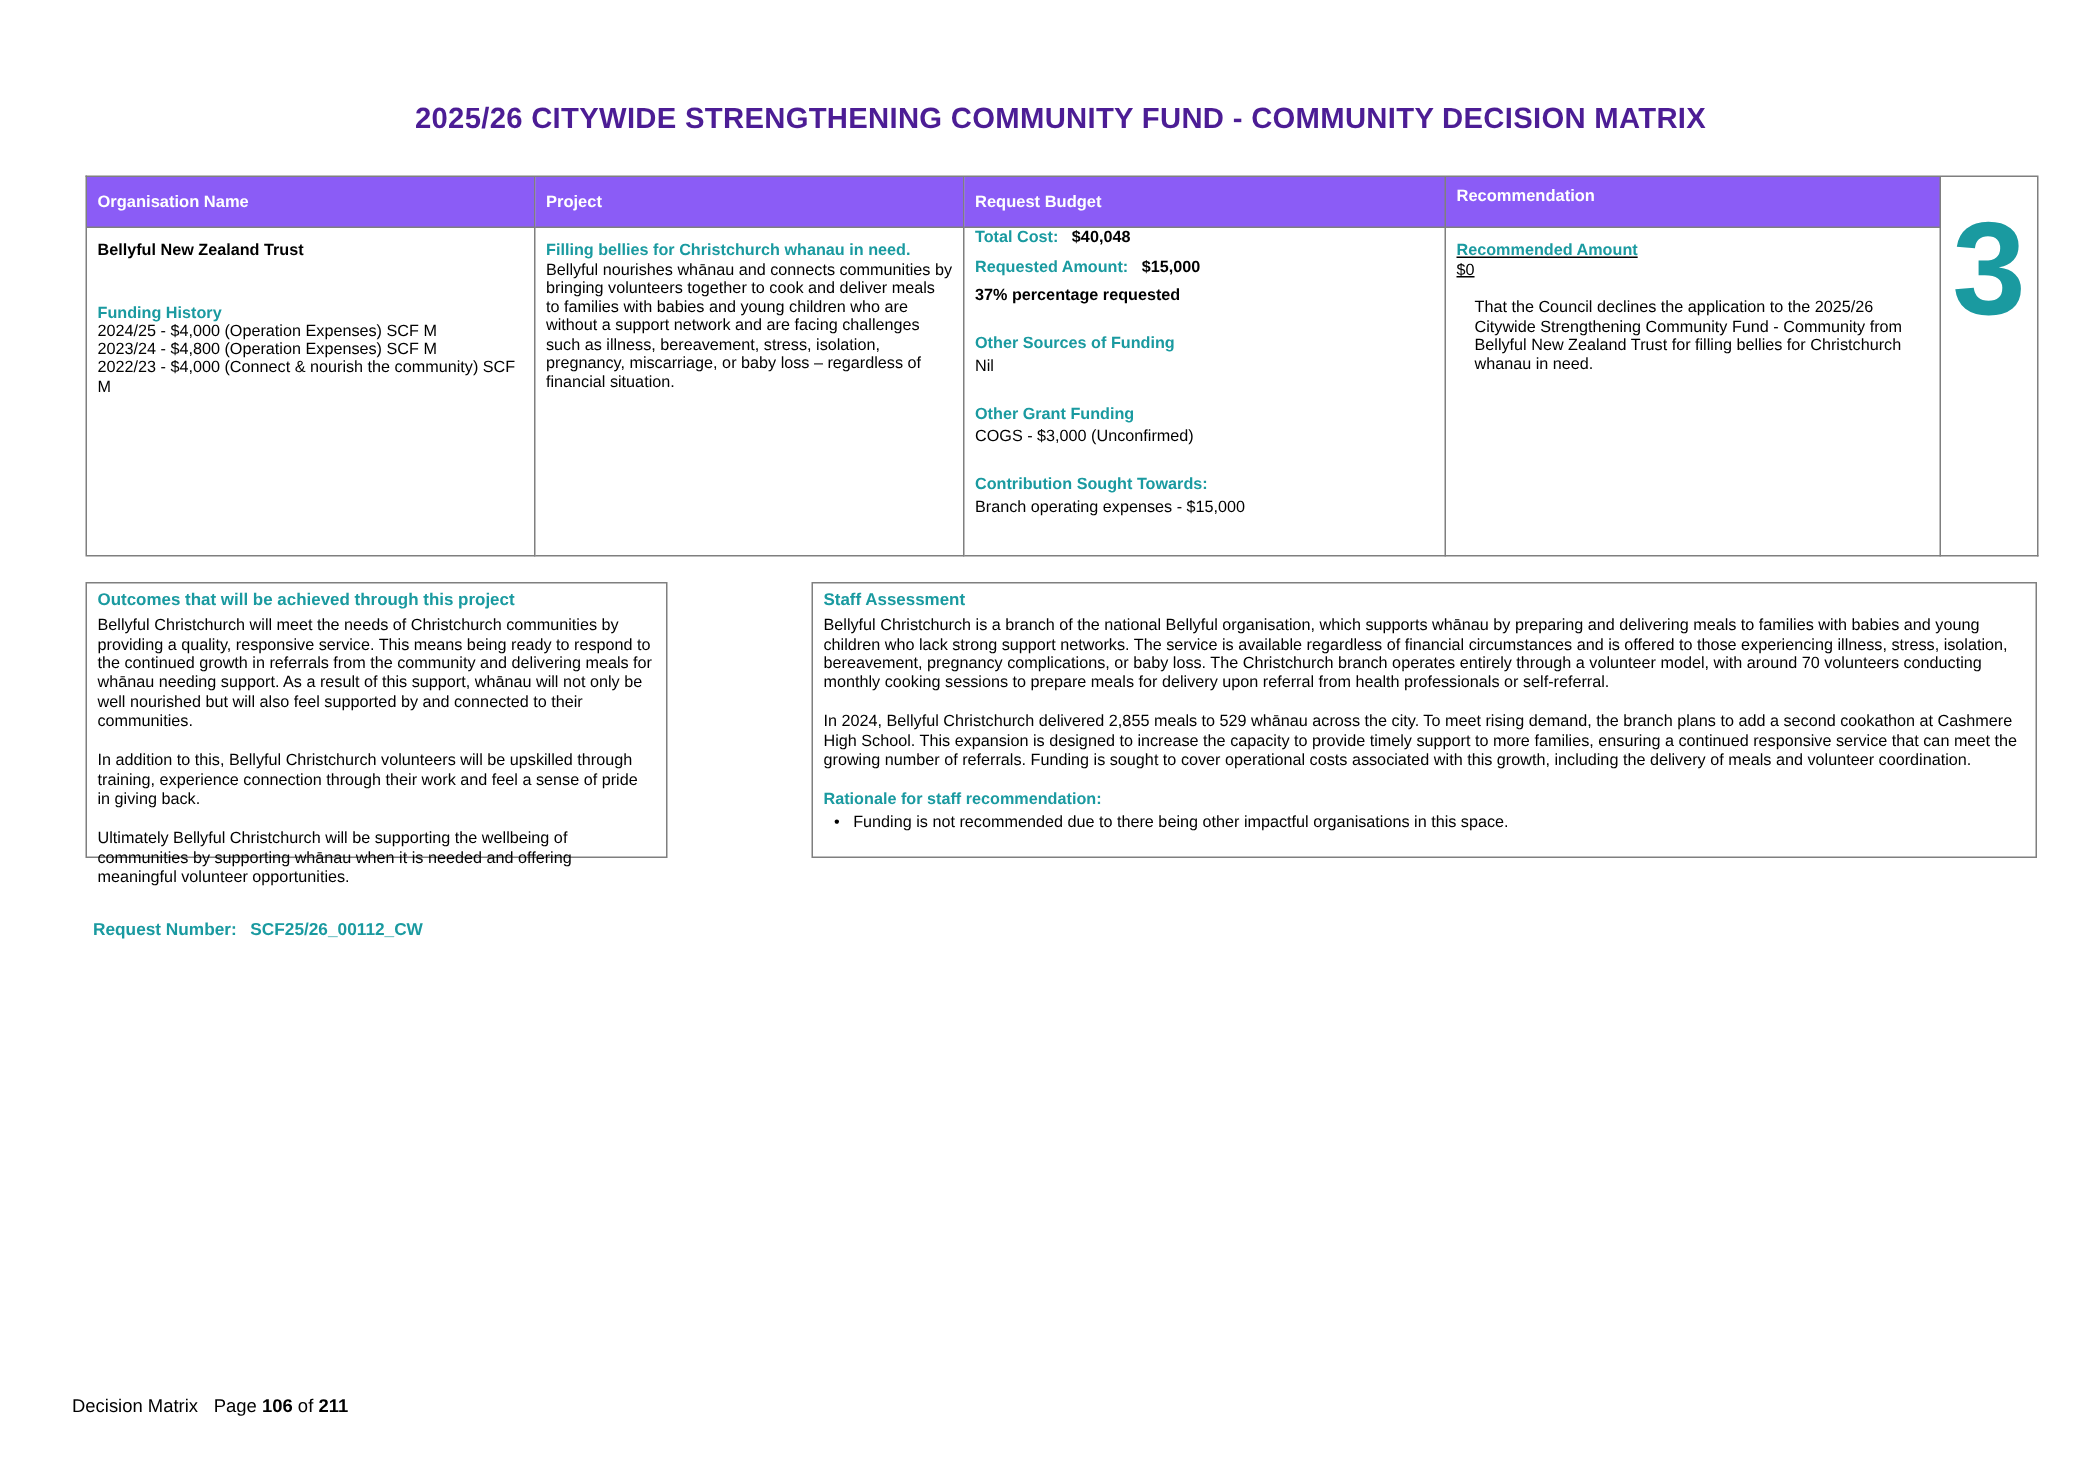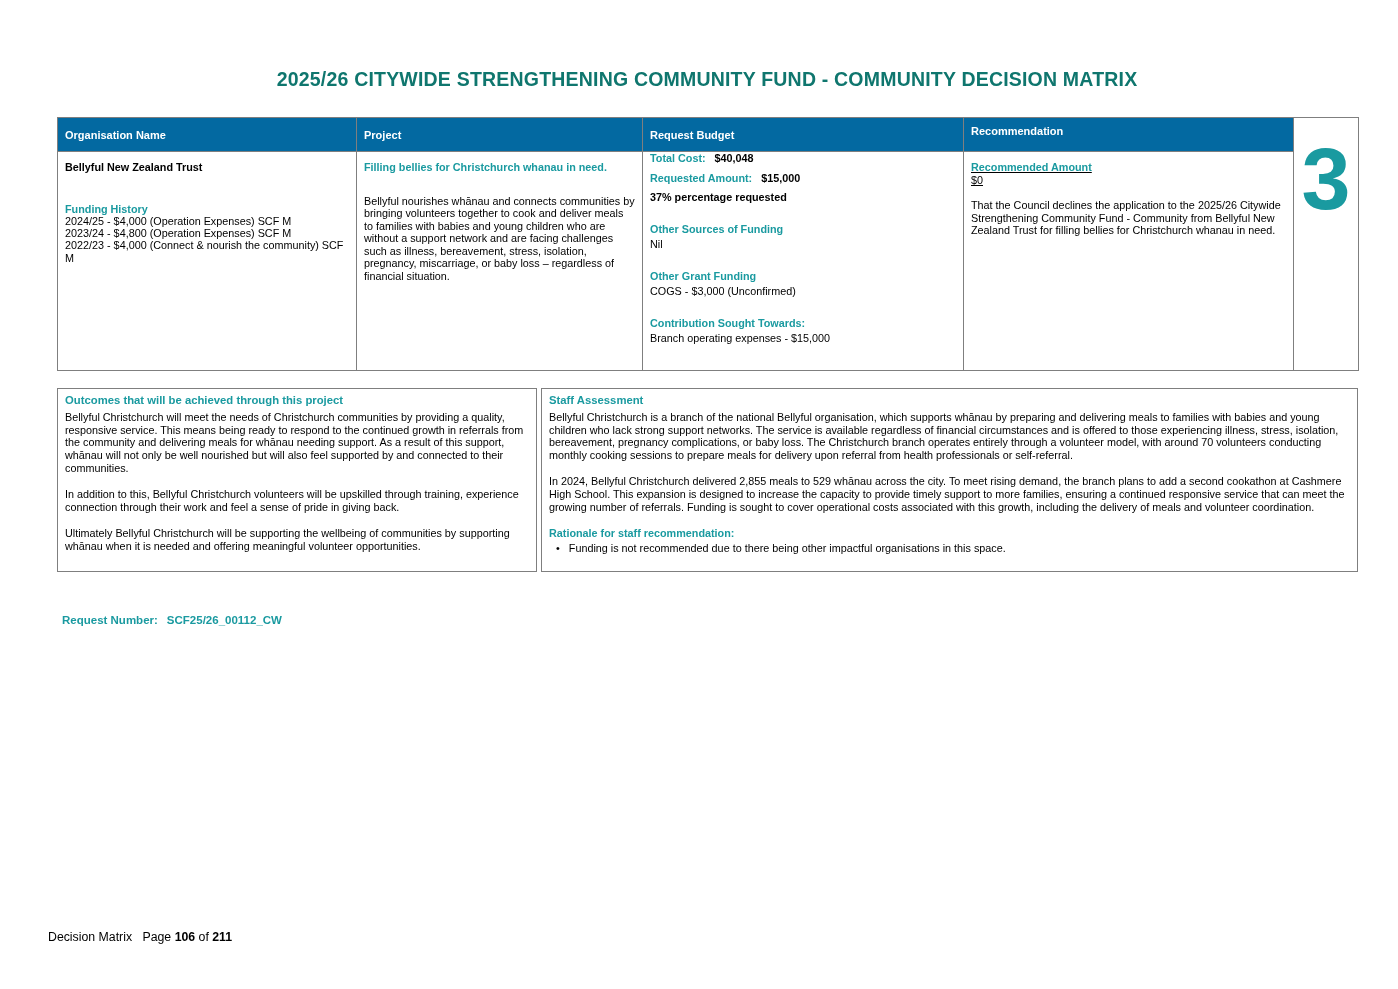--- a/index.html
+++ b/index.html
@@ -11,21 +11,21 @@
     overflow: hidden;
     position: relative;
   }
   .page { position: absolute; inset: 0; }
 
   
   .title {
     position: absolute;
     top: 68px; left: 16px; right: 0;
     text-align: center;
-    color: #0f766e;
+    color: #4c1d95;
     font-size: 19.5px;
     font-weight: bold;
     letter-spacing: 0.2px;
   }
 
   
   .matrix {
     position: absolute;
     left: 57px; top: 117px;
     display: grid;
@@ -33,21 +33,21 @@
     grid-template-rows: 34px 219px;
     border-top: 1px solid #7f7f7f;
     border-left: 1px solid #7f7f7f;
   }
   .cell {
     border-right: 1px solid #7f7f7f;
     border-bottom: 1px solid #7f7f7f;
     overflow: hidden;
   }
   .hcell {
-    background: #0369a1;
+    background: #8b5cf6;
     color: #fff;
     font-size: 11px;
     font-weight: bold;
     display: flex;
     align-items: center;
     padding: 0 7px;
   }
   .hcell.top { align-items: flex-start; padding-top: 7px; }
   .rating-cell {
     grid-column: 5; grid-row: 1 / 3;
@@ -62,48 +62,48 @@
     line-height: 1;
   }
   .bcell {
     font-size: 10.8px;
     line-height: 1.16;
     padding: 9px 7px 6px 7px;
   }
   .teal-label { color: #1A9AA0; font-weight: bold; }
   .org-name { font-weight: bold; margin-bottom: 29px; }
   .hist-line { line-height: 1.13; }
-  .proj-title { color: #1A9AA0; font-weight: bold; margin-bottom: 21px; }
+  .proj-title { color: #1A9AA0; font-weight: bold; }
   .bcell p { margin-bottom: 12px; }
   .bcell p:last-child { margin-bottom: 0; }
 
   
   .budget-cell { padding-top: 0; }
   .budget-line { margin-bottom: 7px; }
   .budget-line .val { font-weight: bold; margin-left: 9px; }
   .pct { font-weight: bold; margin-bottom: 7px; }
   .budget-sec { margin-top: 19px; }
   .budget-sec .sec-val { margin-top: 3px; }
 
   
   .rec-amt { margin-bottom: 13px; text-decoration: underline; }
-  .rec-text { margin-top: 0; }
+  .rec-text { margin-top: 0; margin-left: 12px; }
 
   
   .box {
     position: absolute;
     top: 388px;
     height: 184px;
     border: 1px solid #7f7f7f;
     padding: 5px 8px 6px 7px;
     font-size: 10.8px;
     line-height: 1.2;
     background: #fff;
   }
-  .box-outcomes { left: 57px; width: 480px; }
+  .box-outcomes { left: 57px; width: 388px; }
   .box-staff { left: 541px; width: 817px; }
   .box-title {
     color: #1A9AA0;
     font-weight: bold;
     font-size: 11.3px;
     margin-bottom: 3px;
   }
   .box p { margin-bottom: 13px; }
   .rationale-label { color: #1A9AA0; font-weight: bold; margin-bottom: 2px; }
   .bullet-row { display: flex; }

